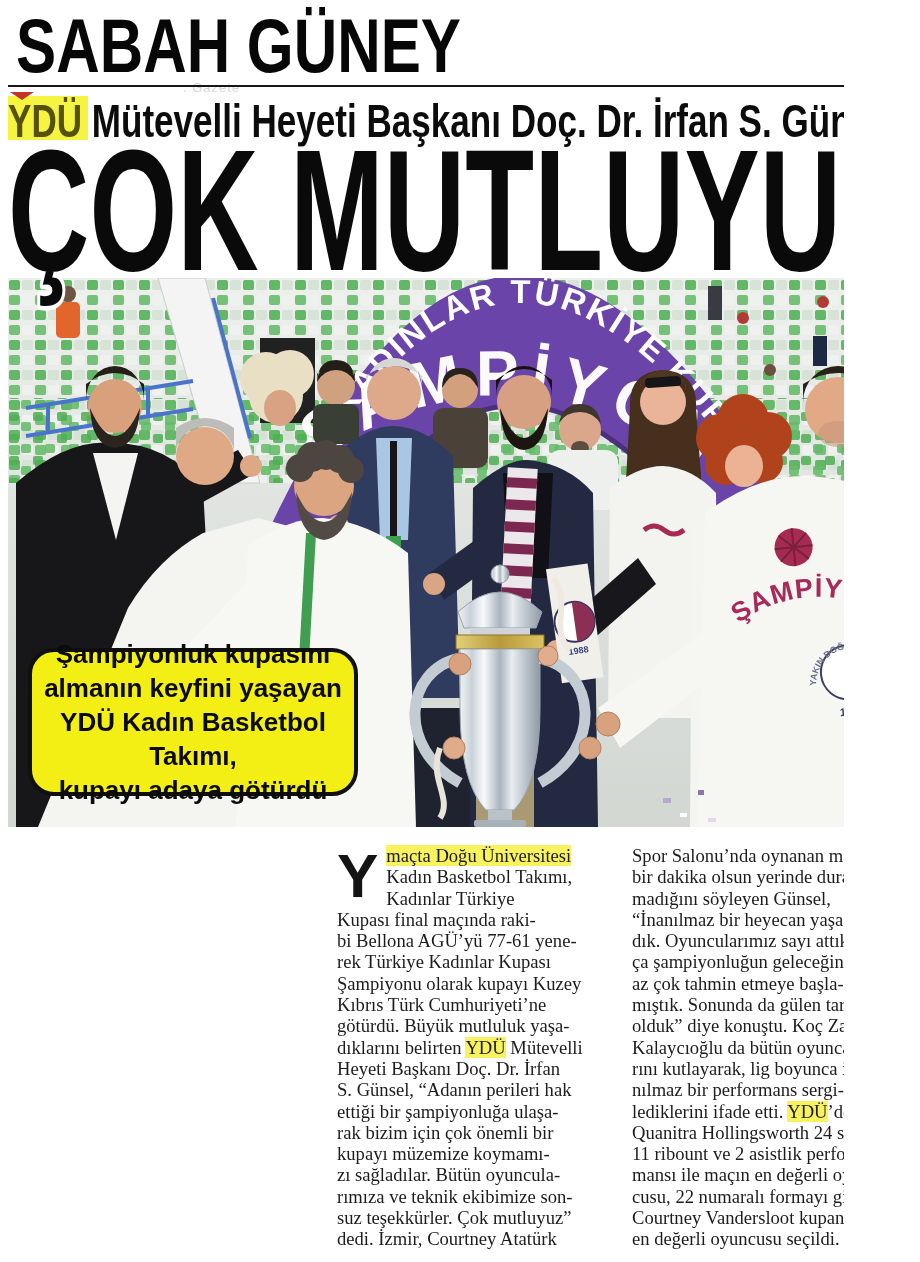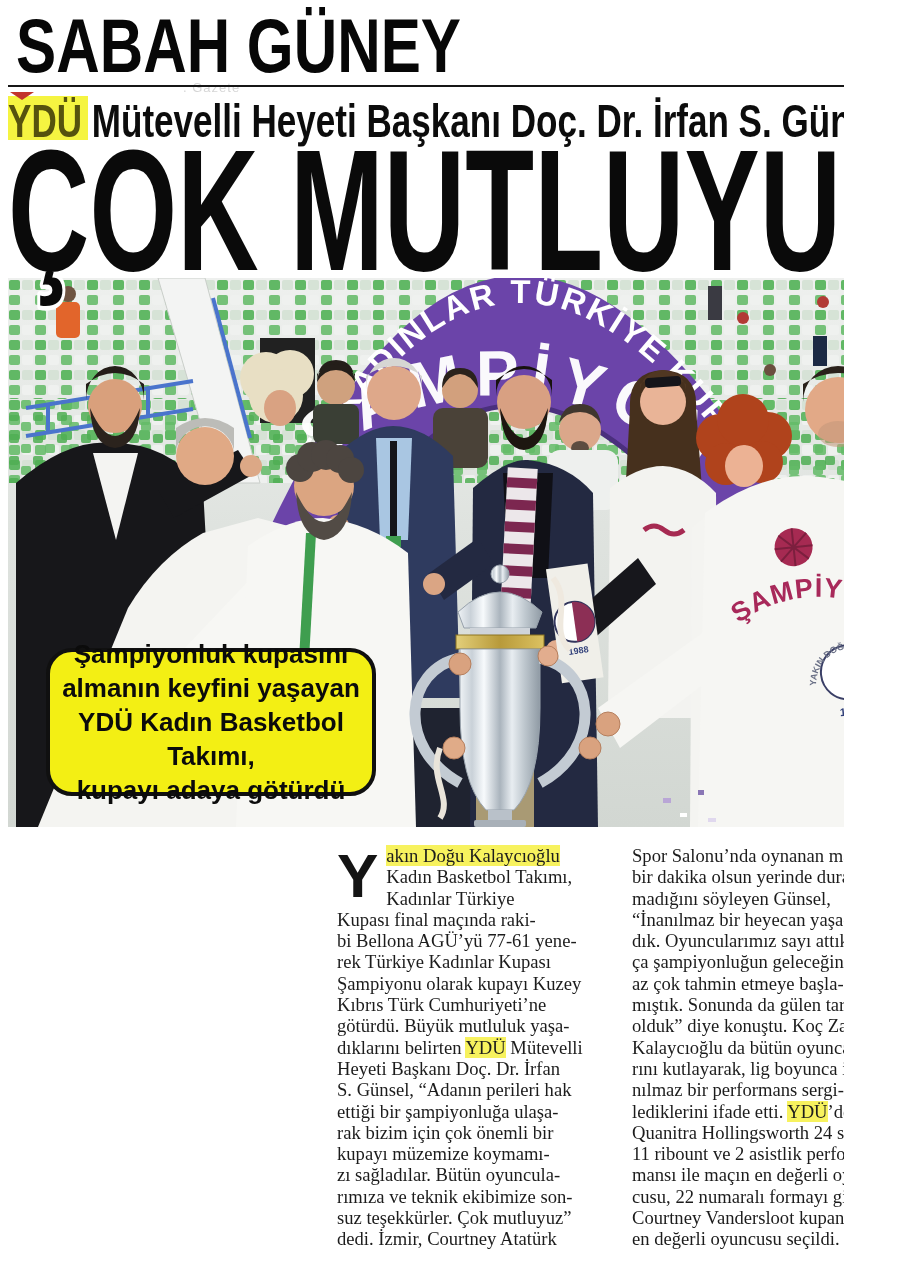--- a/index.html
+++ b/index.html
@@ -8,21 +8,21 @@
   .watermark{position:absolute;left:183px;top:80px;font-size:13px;color:#d6d6d6;letter-spacing:1px;}
   .rule{position:absolute;left:8px;top:85px;width:904px;height:2px;background:#161616;}
   svg text{font-family:"Liberation Sans",sans-serif;}
   
   .photo-wrap{position:absolute;left:8px;top:278px;width:904px;height:549px;z-index:1;}
   
   .masthead-svg{position:absolute;left:0;top:6px;z-index:4;overflow:visible;}
   .kicker-svg{position:absolute;left:0;top:90px;z-index:4;overflow:visible;}
   .headline-svg{position:absolute;left:0;top:140px;z-index:5;overflow:visible;}
   
-  .caption-box{position:absolute;left:46px;top:648px;width:330px;height:148px;z-index:6;
+  .caption-box{position:absolute;left:28px;top:648px;width:330px;height:148px;z-index:6;
     background:#f3ef14;border:4px solid #101010;border-radius:26px;box-sizing:border-box;
     display:flex;align-items:center;justify-content:center;text-align:center;
     font-weight:bold;font-size:26px;line-height:34px;color:#0b0b0b;white-space:pre-line;}
   
   .col{position:absolute;top:845px;font-family:"Liberation Serif",serif;
        font-size:18.6px;line-height:21.3px;color:#1c1c1c;white-space:pre;z-index:2;}
   .col1{left:337px;width:282px;}
   .col2{left:632px;width:270px;}
   .col .hl{background:#f7f25e;}
   .dropcap{float:left;font-family:"Liberation Sans",sans-serif;font-weight:bold;
@@ -315,21 +315,21 @@
           <rect x="700" y="540" width="8" height="4" fill="#e0d8ee"></rect>
     </g>
   </svg>
   </div>
 
   <div class="caption-box">Şampiyonluk kupasını
 almanın keyfini yaşayan
 YDÜ Kadın Basketbol Takımı,
 kupayı adaya götürdü</div>
 
-  <div class="col col1"><span class="dropcap">Y</span><span><span class="hl">akın Doğu Kalaycıoğlu</span><span>
+  <div class="col col1"><span class="dropcap">Y</span><span><span class="hl">maçta Doğu Üniversitesi</span><span>
 Kadın Basketbol Takımı,
 Kadınlar Türkiye
 Kupası final maçında raki-
 bi Bellona AGÜ’yü 77-61 yene-
 rek Türkiye Kadınlar Kupası
 Şampiyonu olarak kupayı Kuzey
 Kıbrıs Türk Cumhuriyeti’ne
 götürdü. Büyük mutluluk yaşa-
 dıklarını belirten </span><span class="hl">YDÜ</span><span> Mütevelli
 Heyeti Başkanı Doç. Dr. İrfan

